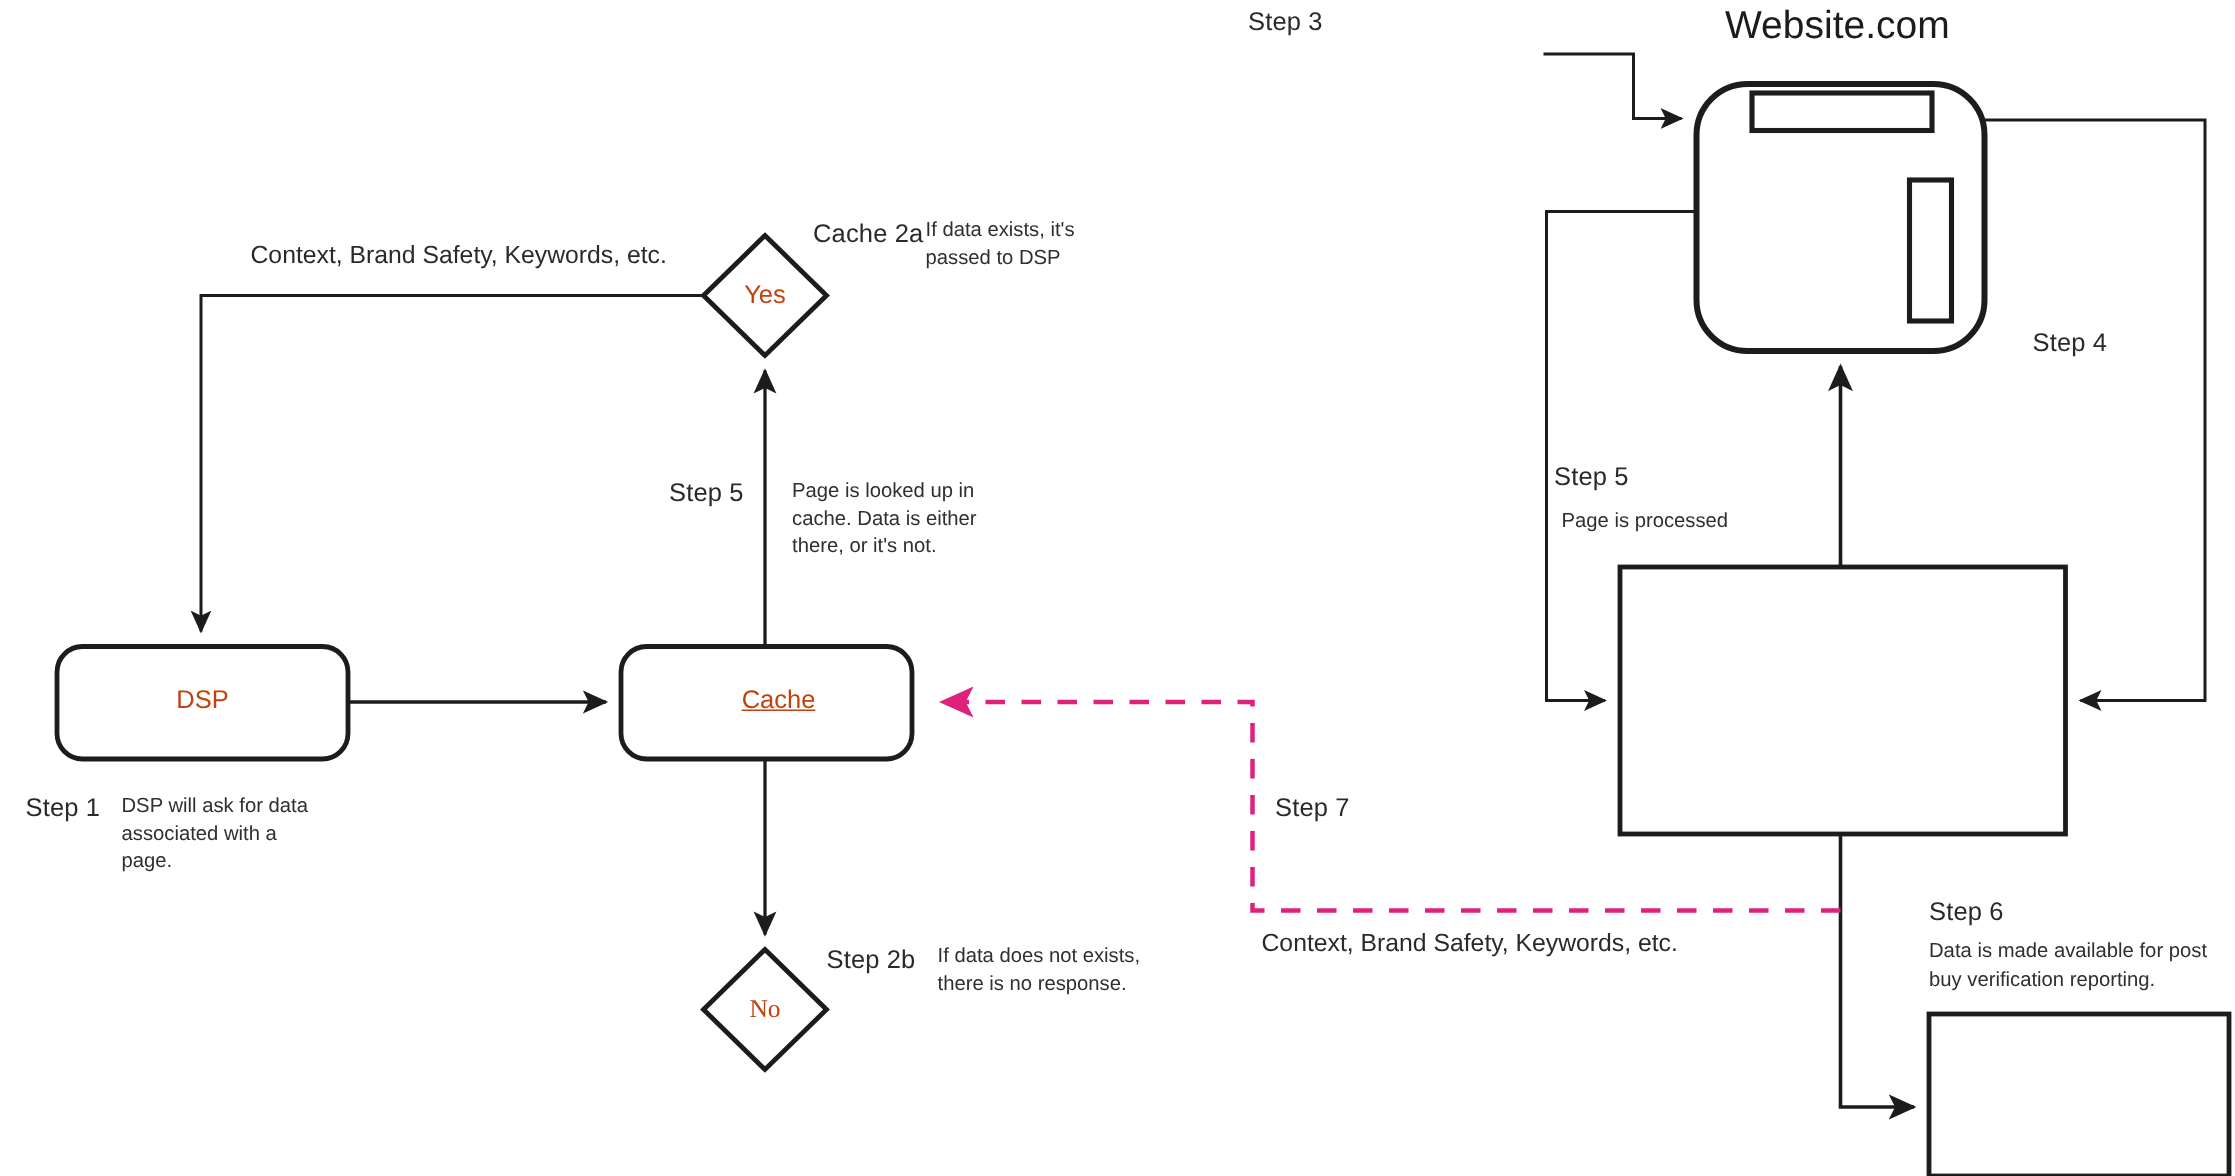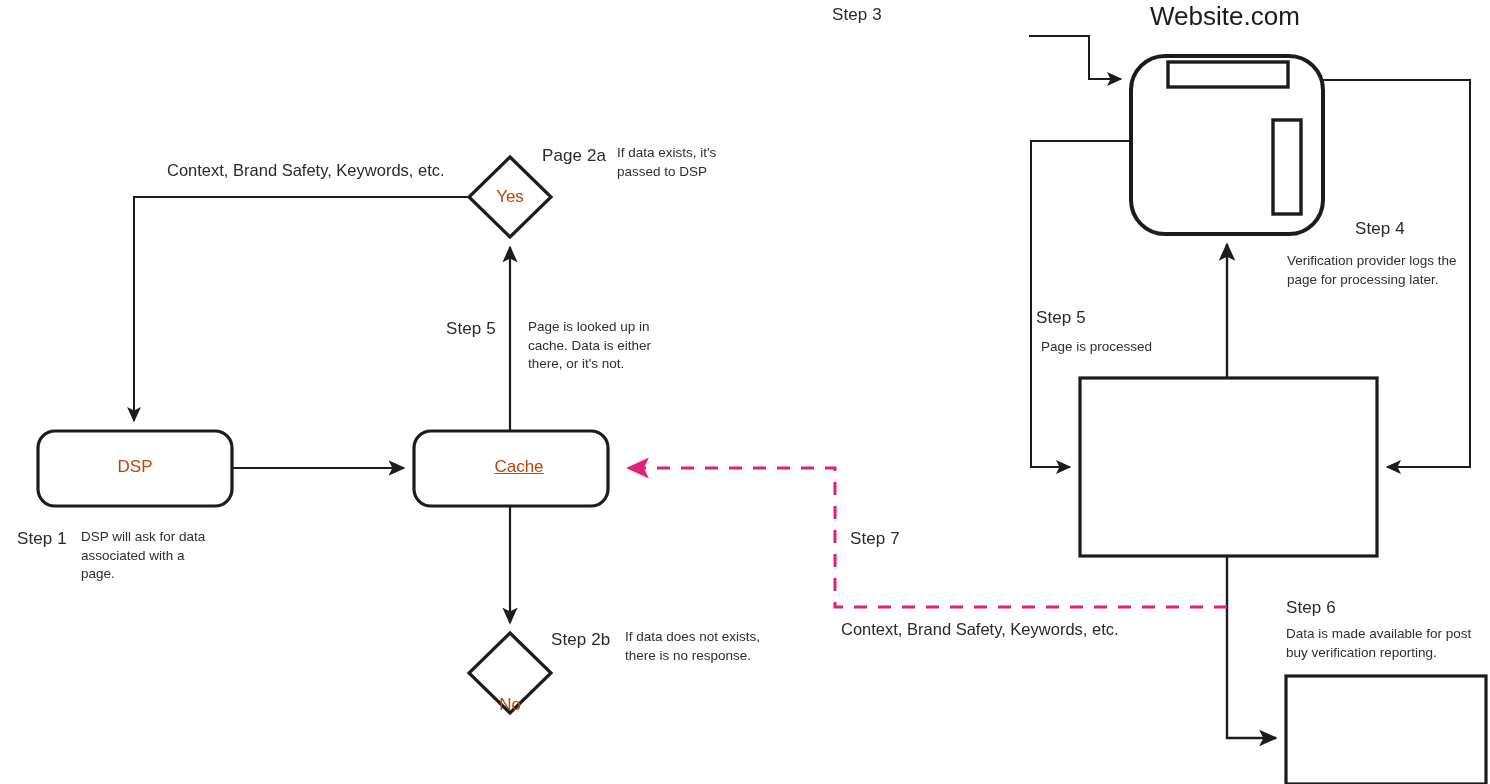--- a/index.html
+++ b/index.html
@@ -120,53 +120,51 @@
       <path d="M 1227 607 L 835 607 L 835 468 L 628 468" marker-end="url(#arrowPink)"></path>
     </g>
   </svg>
 
   <div class="node-label" style="left:38px; top:456px; width:194px;">DSP</div>
 
   <div class="node-label" style="left:414px; top:456px; width:210px;text-decoration:underline;">Cache</div>
 
   <div class="node-label" style="left:469px; top:186px; width:82px;">Yes</div>
 
-  <div class="node-label" style="left:469px; top:694px; width:82px;">No</div>
+  <div class="node-label" style="left:469px; top:662px; width:82px;font-family:Liberation Serif, serif;">No</div>
 
   <div class="big-title" style="left:1150px; top:1px;">Website.com</div>
 
 
 
   <div class="edge-label" style="left:167px; top:161px;">Context, Brand Safety, Keywords, etc.</div>
 
   <div class="edge-label" style="left:841px; top:620px;">Context, Brand Safety, Keywords, etc.</div>
 
   <div class="lbl step-title" style="left:17px; top:528px;">Step 1</div>
   <div class="lbl step-desc" style="left:81px; top:528px; width:140px;">DSP will ask for data
 associated with a
 page.</div>
 
   <div class="lbl step-title" style="left:446px; top:318px;">Step 5</div>
   <div class="lbl step-desc" style="left:528px; top:318px; width:150px;">Page is looked up in
 cache. Data is either
 there, or it's not.</div>
 
-  <div class="lbl step-title" style="left:542px; top:145px;">Page 2a</div>
+  <div class="lbl step-title" style="left:542px; top:145px;">Cache 2a</div>
   <div class="lbl step-desc" style="left:617px; top:144px; width:135px;">If data exists, it's
 passed to DSP</div>
 
   <div class="lbl step-title" style="left:551px; top:629px;">Step 2b</div>
   <div class="lbl step-desc" style="left:625px; top:628px; width:165px;">If data does not exists,
 there is no response.</div>
 
   <div class="lbl step-title" style="left:832px; top:4px;">Step 3</div>
 
   <div class="lbl step-title" style="left:1355px; top:218px;">Step 4</div>
-  <div class="lbl step-desc" style="left:1287px; top:252px; width:185px;">Verification provider logs the
-page for processing later.</div>
 
   <div class="lbl step-title" style="left:1036px; top:307px;">Step 5</div>
   <div class="lbl step-desc" style="left:1041px; top:338px; width:200px;">Page is processed</div>
 
   <div class="lbl step-title" style="left:1286px; top:597px;">Step 6</div>
   <div class="lbl step-desc" style="left:1286px; top:625px; width:200px;">Data is made available for post
 buy verification reporting.</div>
 
   <div class="lbl step-title" style="left:850px; top:528px;">Step 7</div>
 

